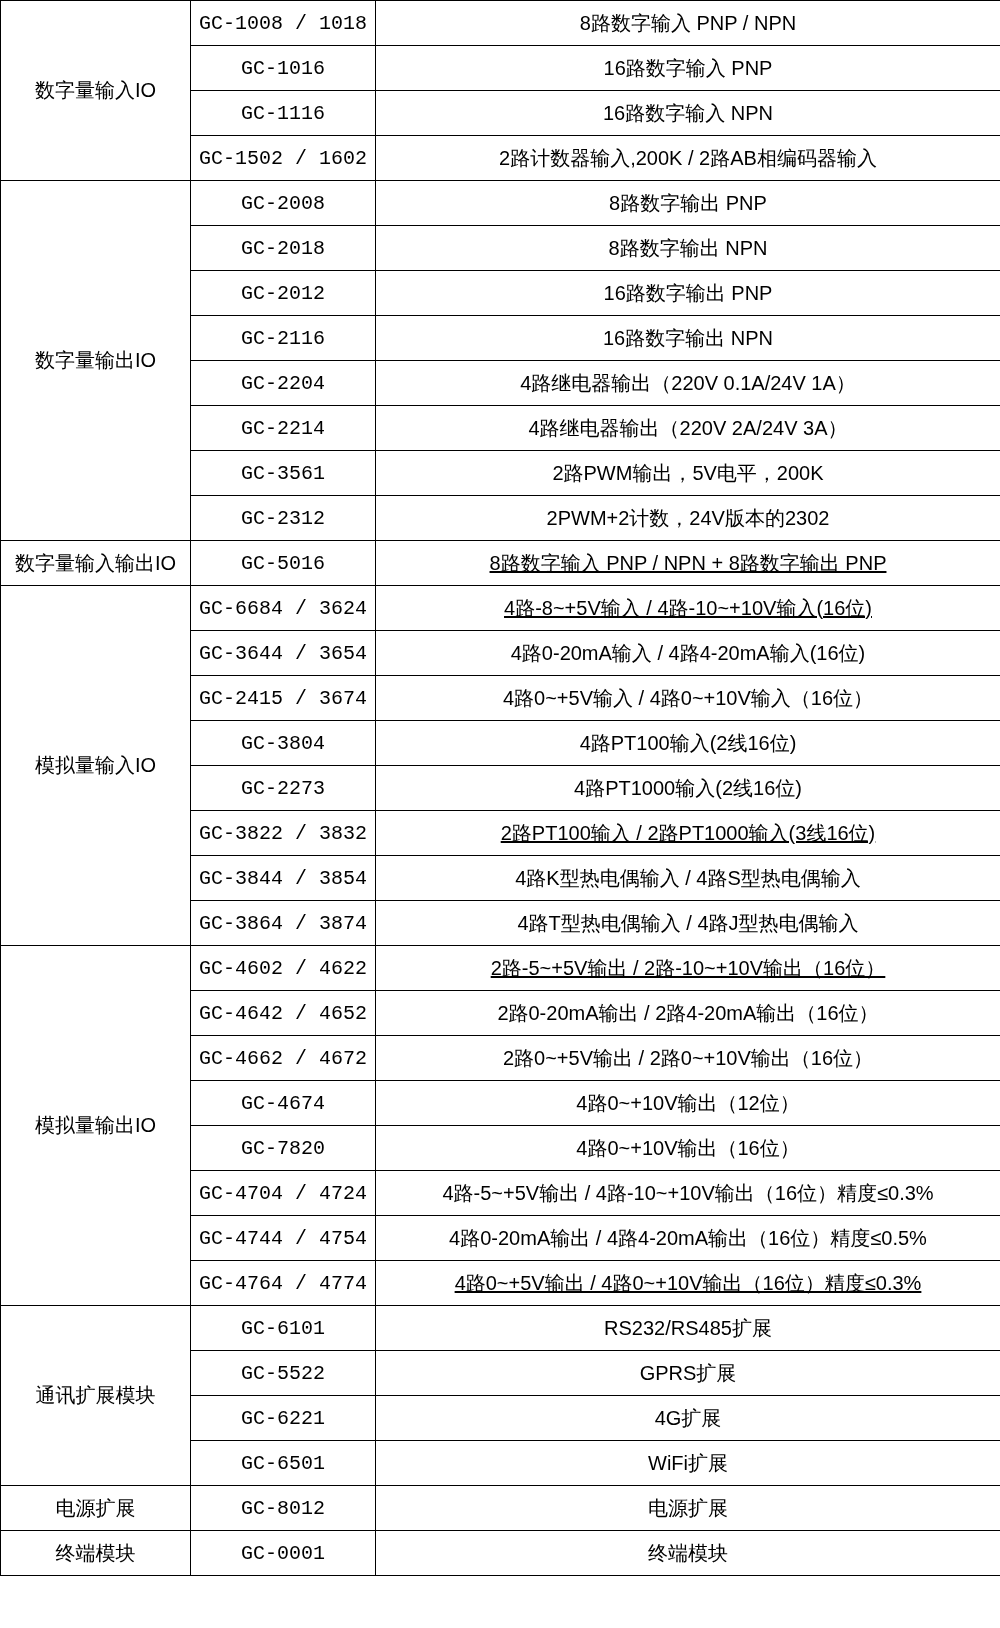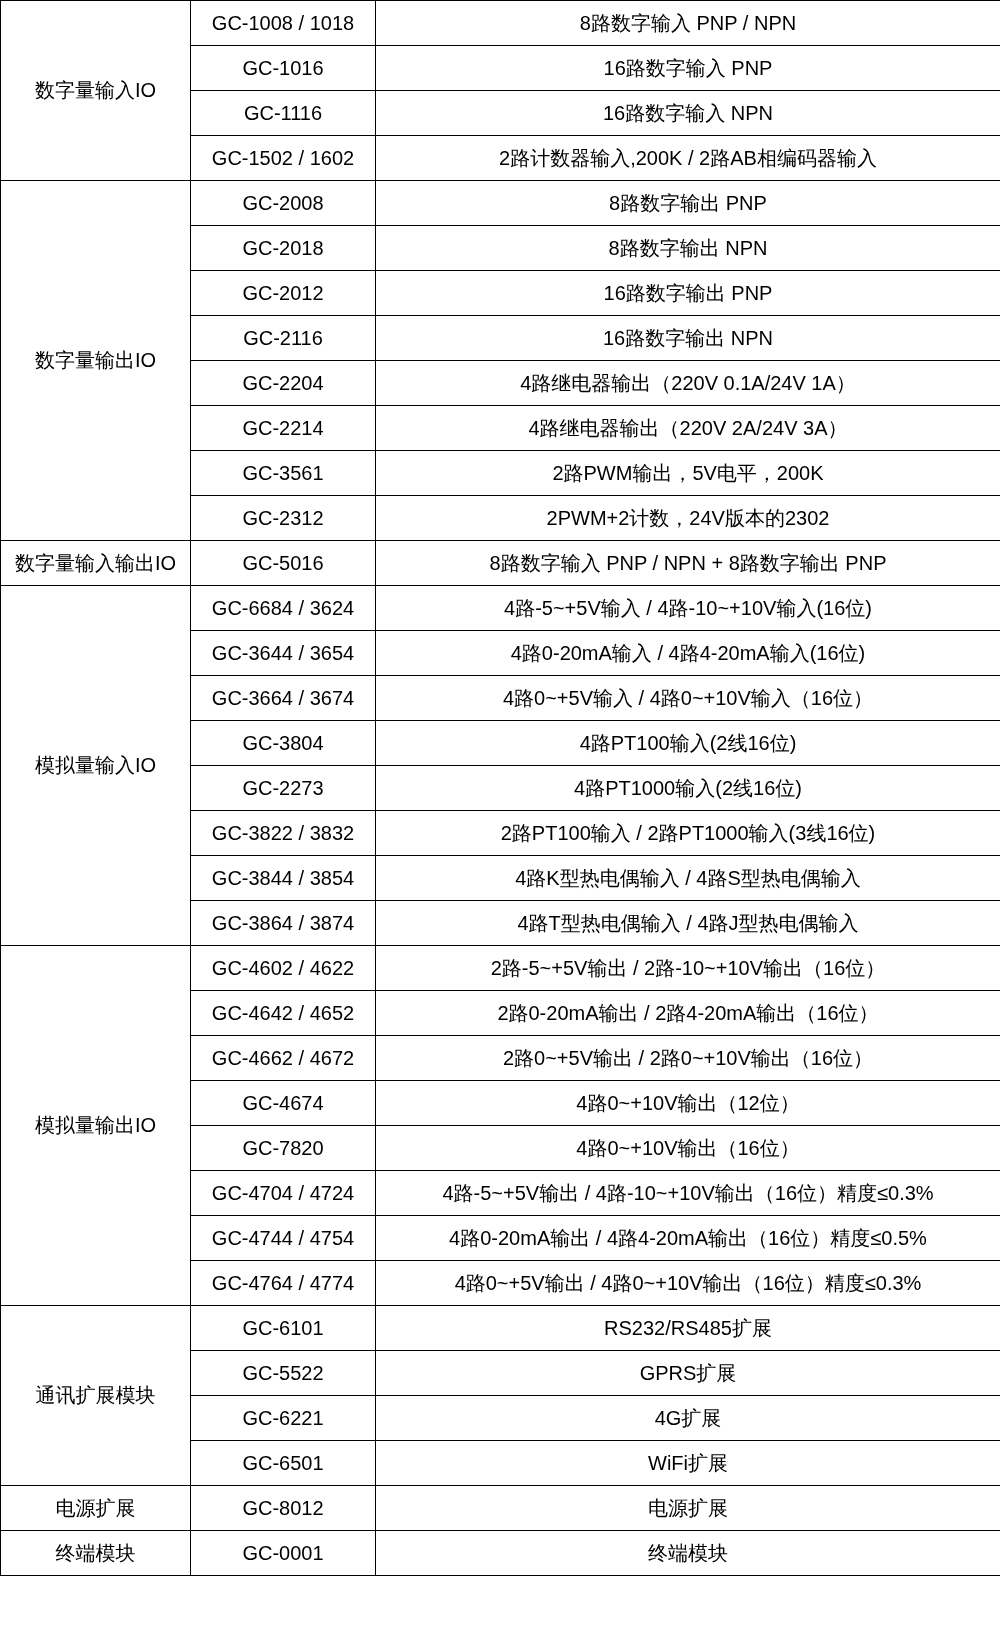--- a/index.html
+++ b/index.html
@@ -30,26 +30,28 @@
     line-height: 1.25;
     font-size: 20px;
     white-space: nowrap;
     overflow: hidden;
   }
   td.category {
     font-size: 21px;
   }
   td.model {
     font-size: 20px;
+    font-family: Liberation Mono, monospace;
   }
   td.desc {
     font-size: 20px;
   }
   td.desc.tight {
     font-size: 19px;
+    text-decoration: underline;
   }
   td.desc.tighter {
     font-size: 18.5px;
   }
 </style>
 </head>
 <body>
 
 <table id="product-table">
   <colgroup>
@@ -109,28 +111,28 @@
         <td class="desc">2PWM+2计数，24V版本的2302</td>
       </tr>
       <tr>
         <td class="category" rowspan="1">数字量输入输出IO</td>
         <td class="model">GC-5016</td>
         <td class="desc tight">8路数字输入 PNP / NPN + 8路数字输出 PNP</td>
       </tr>
       <tr>
         <td class="category" rowspan="8">模拟量输入IO</td>
         <td class="model">GC-6684 / 3624</td>
-        <td class="desc tight">4路-5~+5V输入 / 4路-10~+10V输入(16位)</td>
+        <td class="desc tight">4路-8~+5V输入 / 4路-10~+10V输入(16位)</td>
       </tr>
       <tr>
         <td class="model">GC-3644 / 3654</td>
         <td class="desc">4路0-20mA输入 / 4路4-20mA输入(16位)</td>
       </tr>
       <tr>
-        <td class="model">GC-3664 / 3674</td>
+        <td class="model">GC-2415 / 3674</td>
         <td class="desc">4路0~+5V输入 / 4路0~+10V输入（16位）</td>
       </tr>
       <tr>
         <td class="model">GC-3804</td>
         <td class="desc">4路PT100输入(2线16位)</td>
       </tr>
       <tr>
         <td class="model">GC-2273</td>
         <td class="desc">4路PT1000输入(2线16位)</td>
       </tr>

